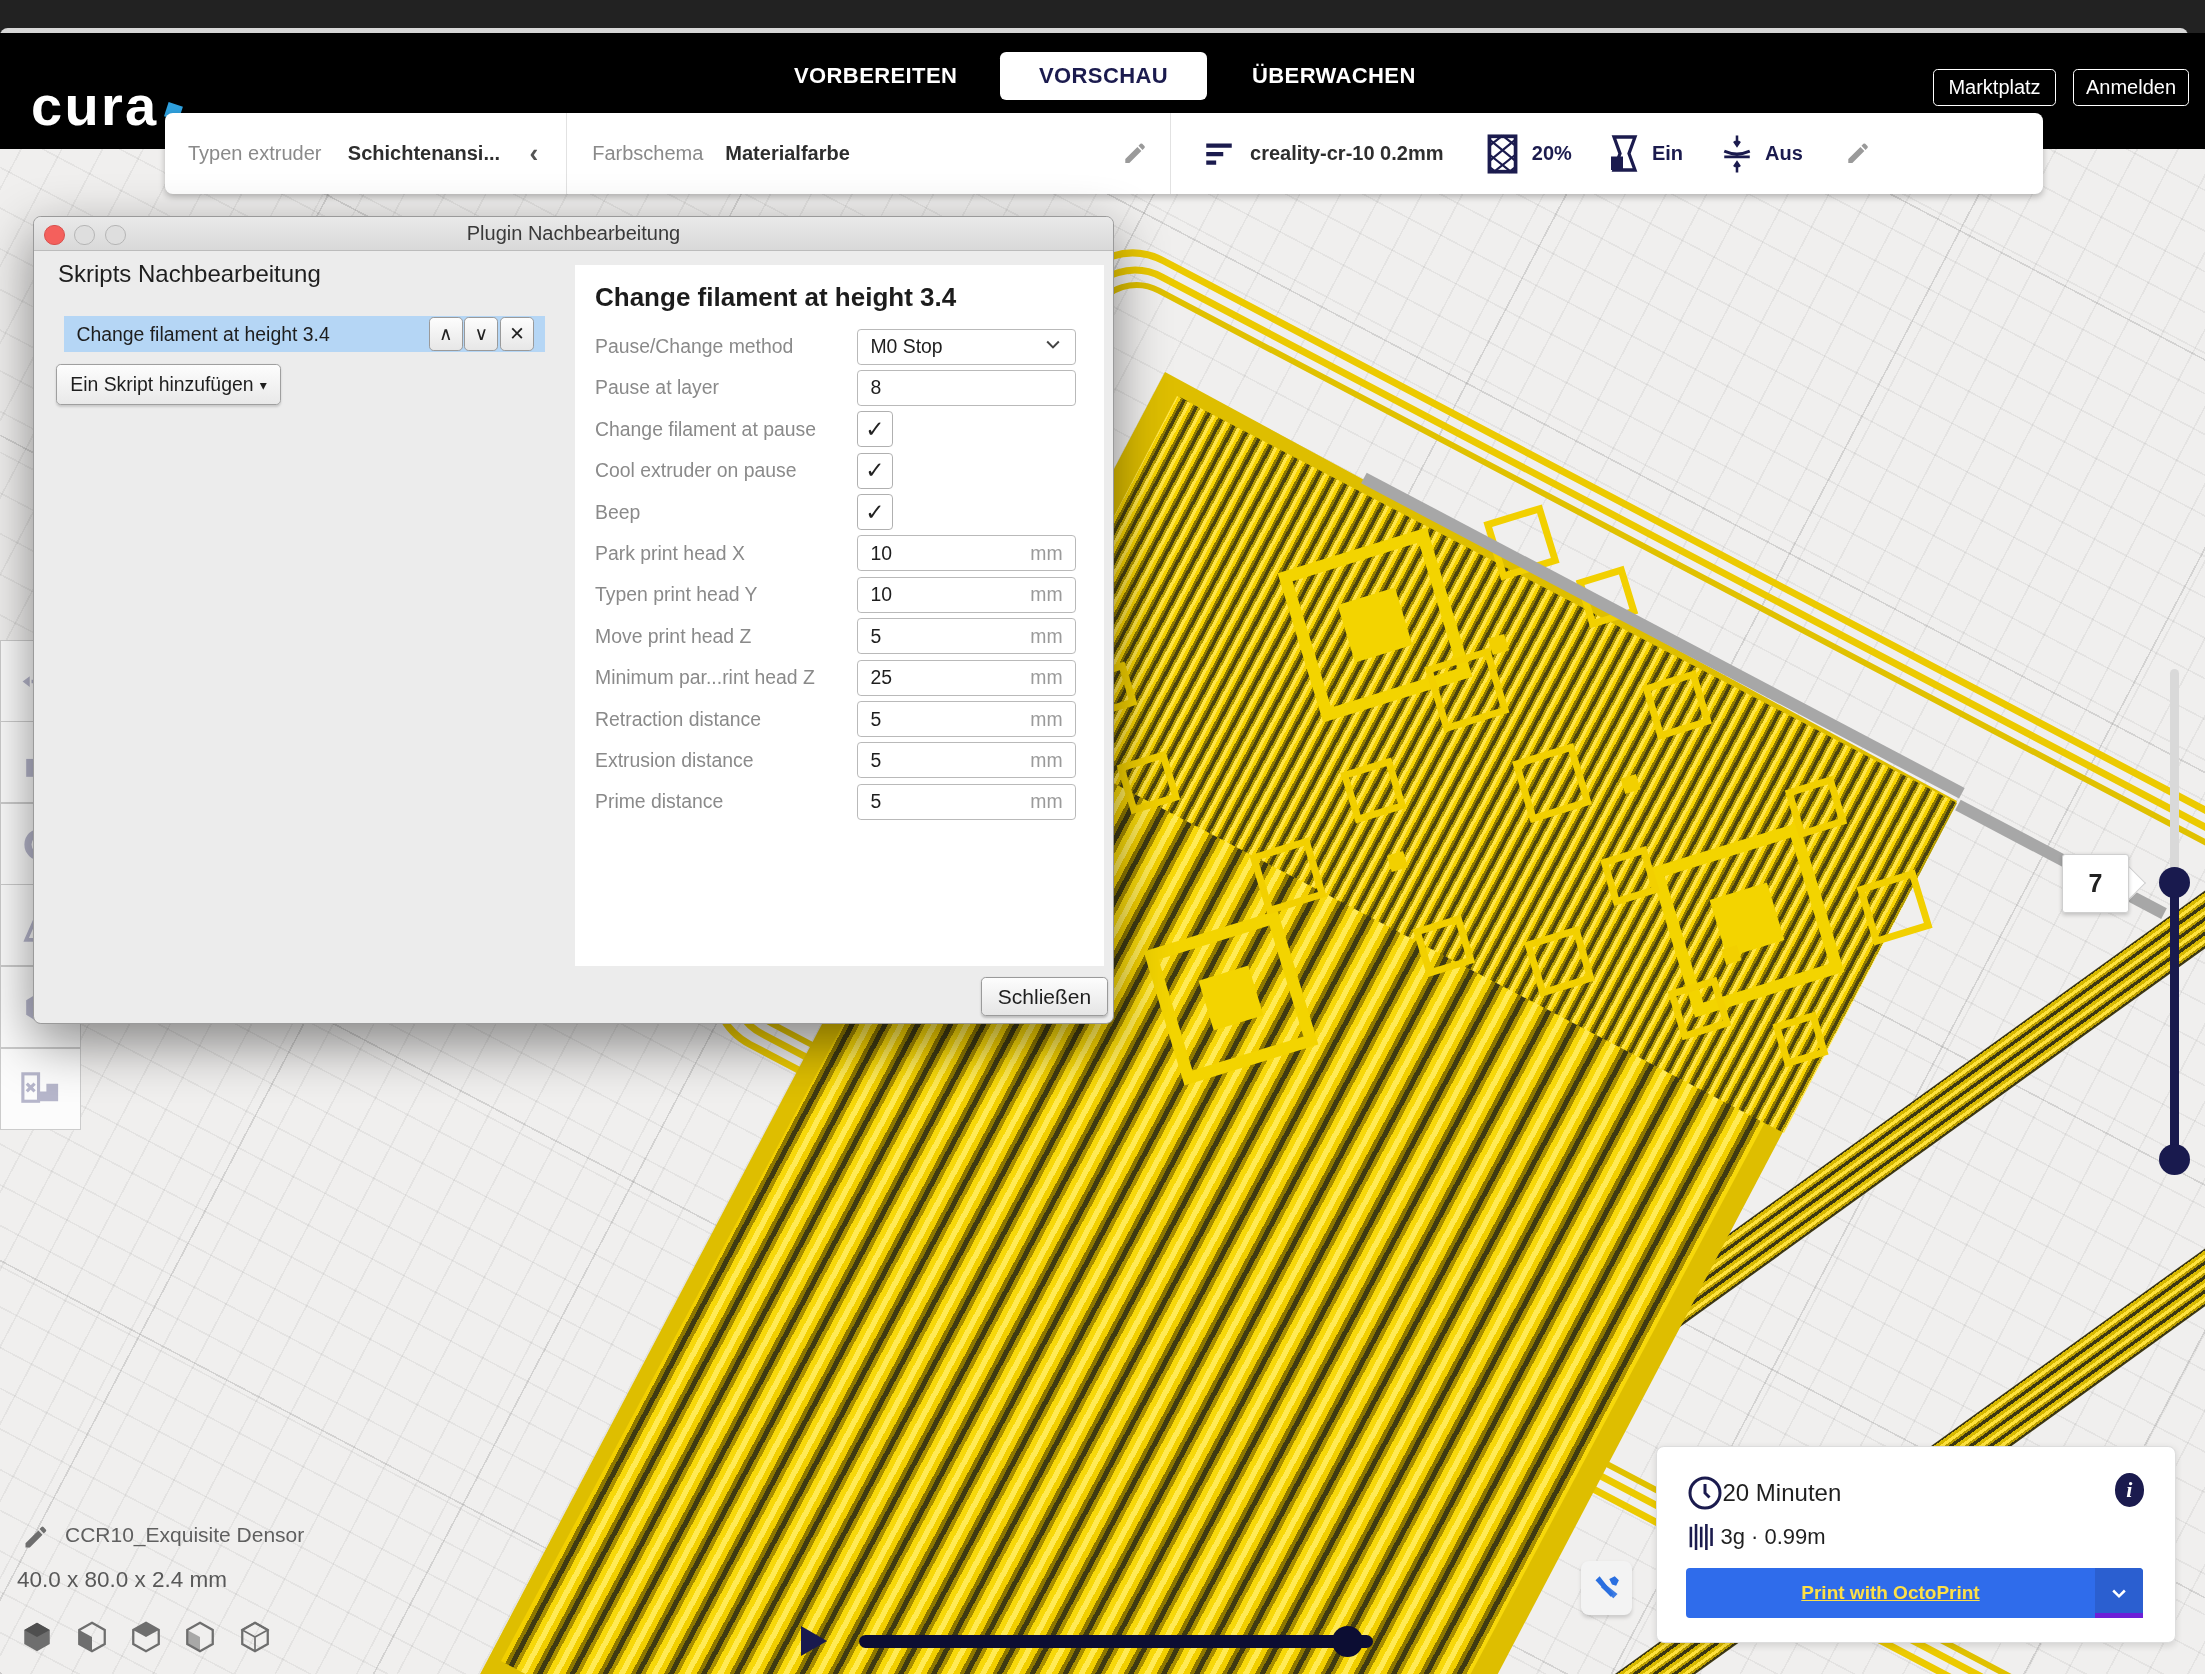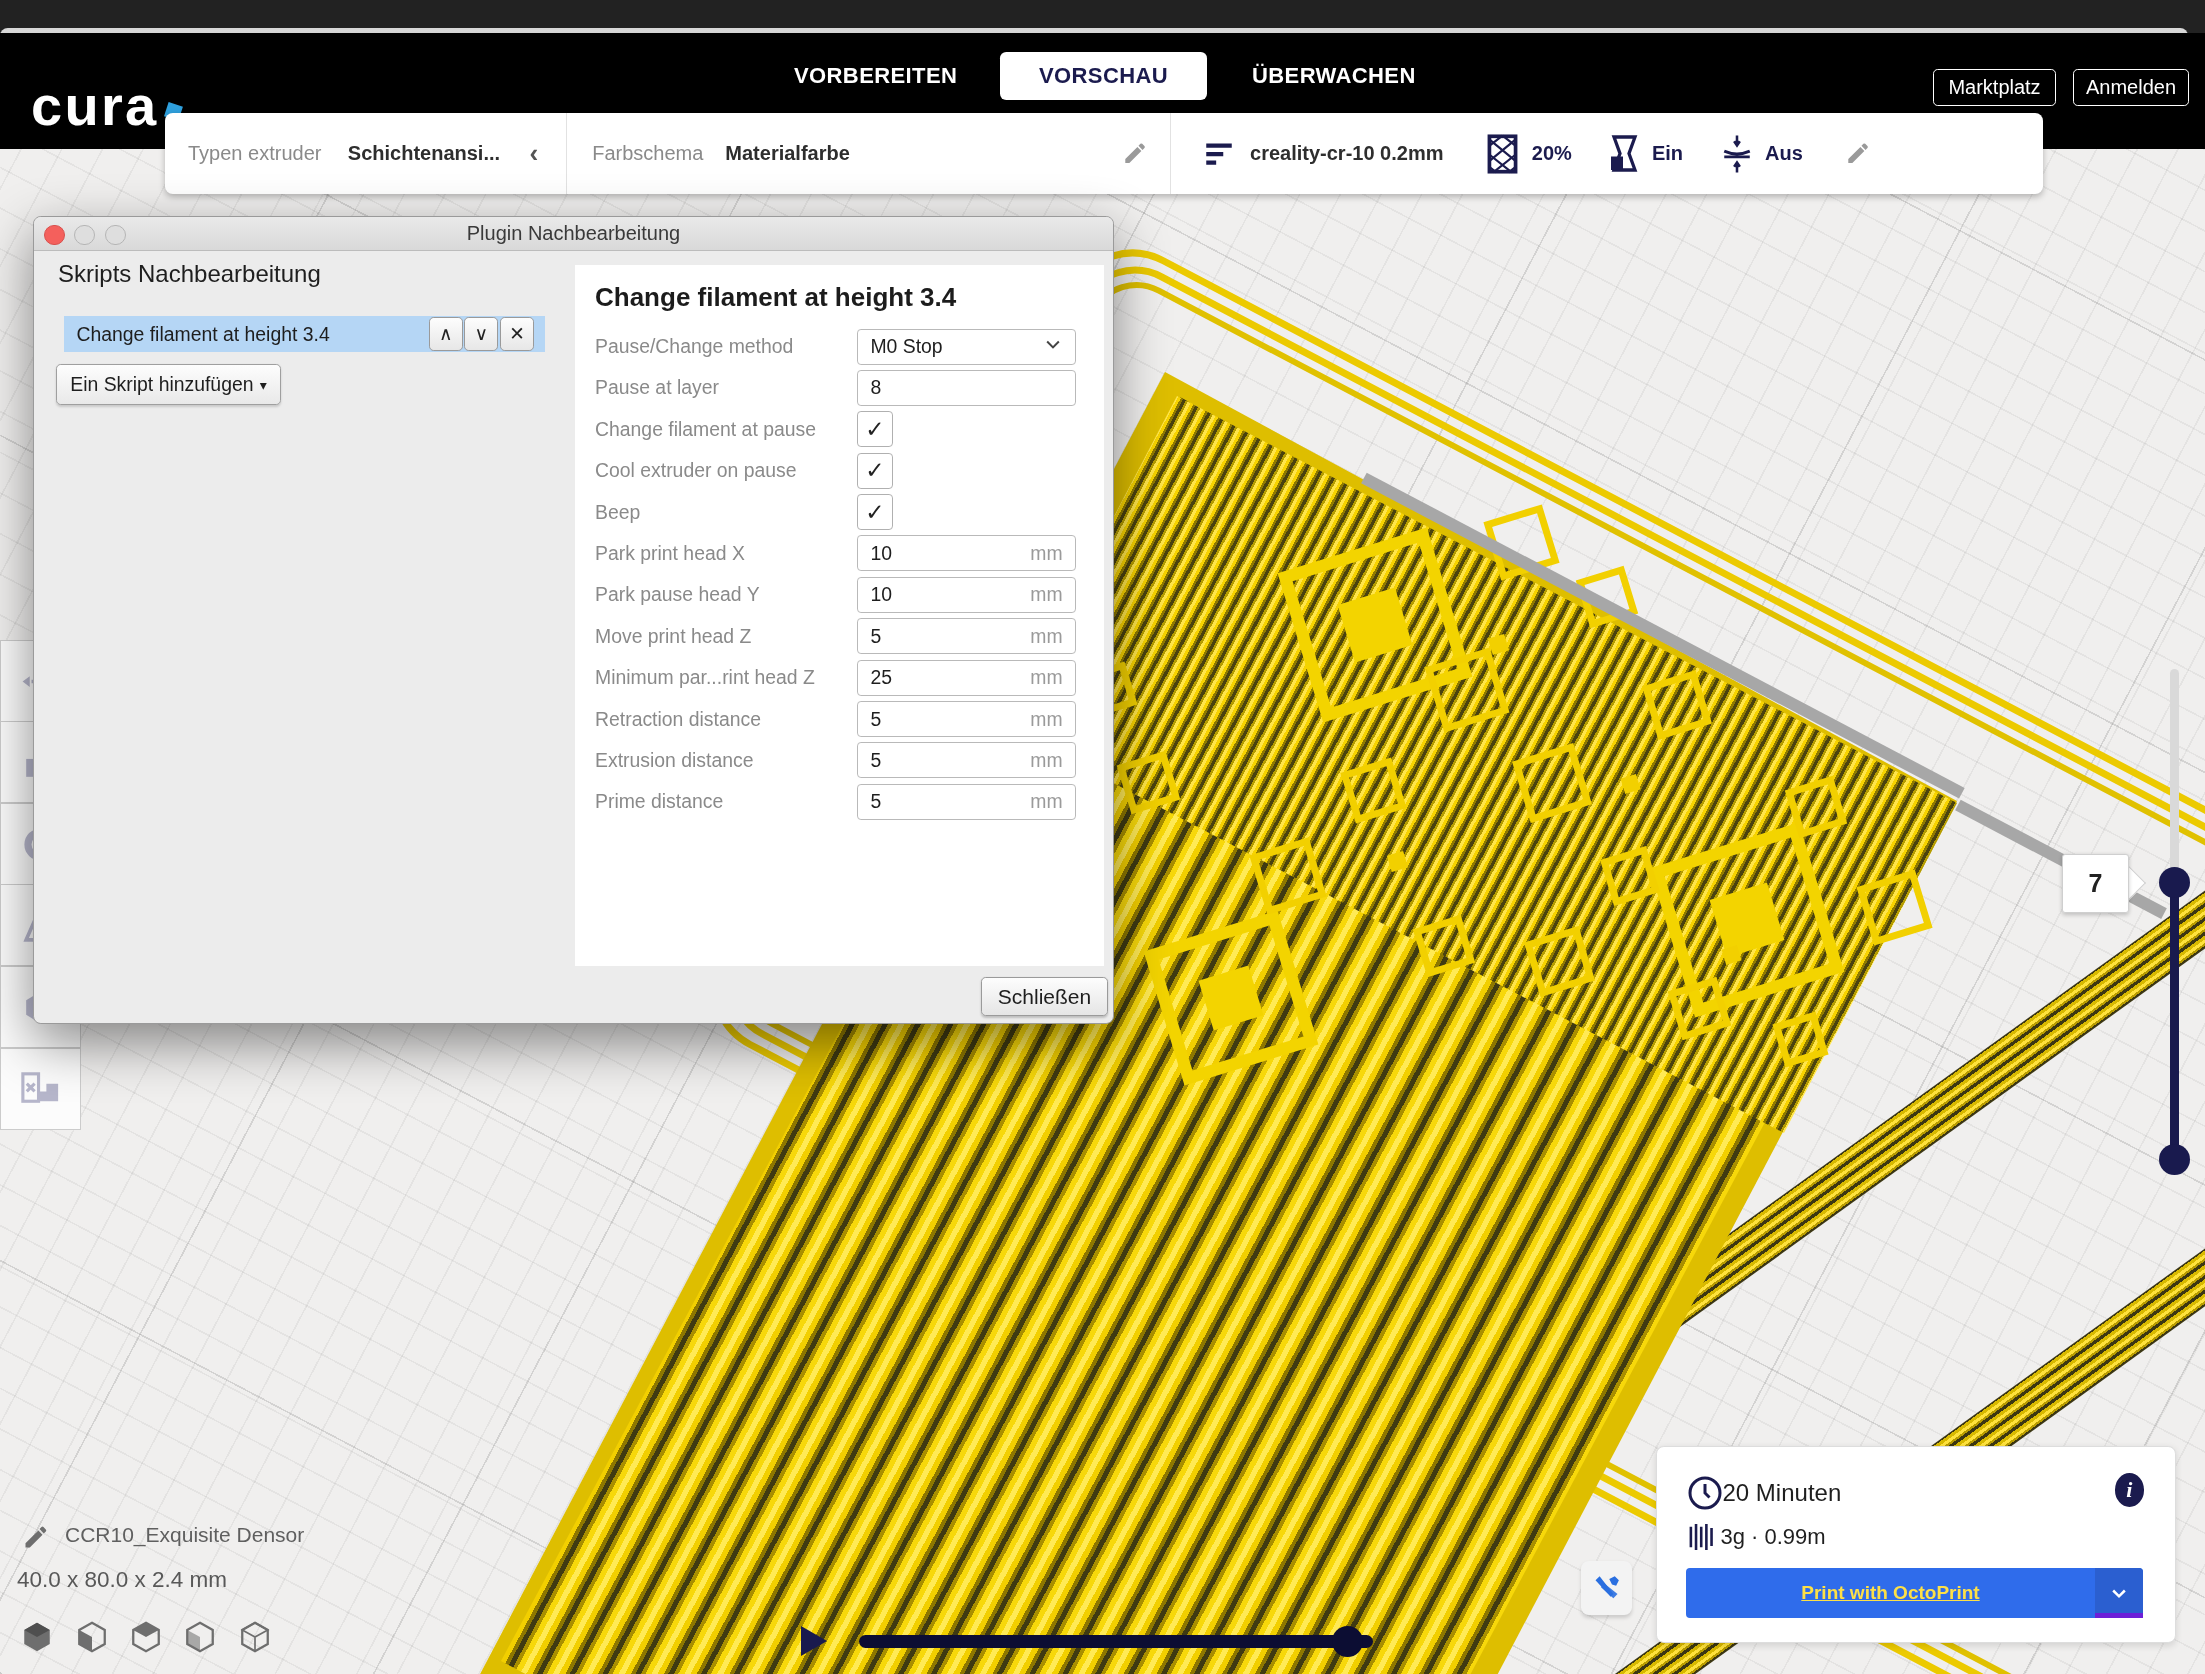--- a/index.html
+++ b/index.html
@@ -430,21 +430,21 @@
 
     <div class="frow">
         <span class="flabel">Park print head X</span>
       <span class="fctl finput">
           <span>10</span>
           <span class="unit">mm</span>
         </span>
       </div>
 
     <div class="frow">
-        <span class="flabel">Park pause head Y</span>
+        <span class="flabel">Typen print head Y</span>
       <span class="fctl finput">
           <span>10</span>
           <span class="unit">mm</span>
         </span>
       </div>
 
     <div class="frow">
         <span class="flabel">Move print head Z</span>
       <span class="fctl finput">
           <span>5</span>

